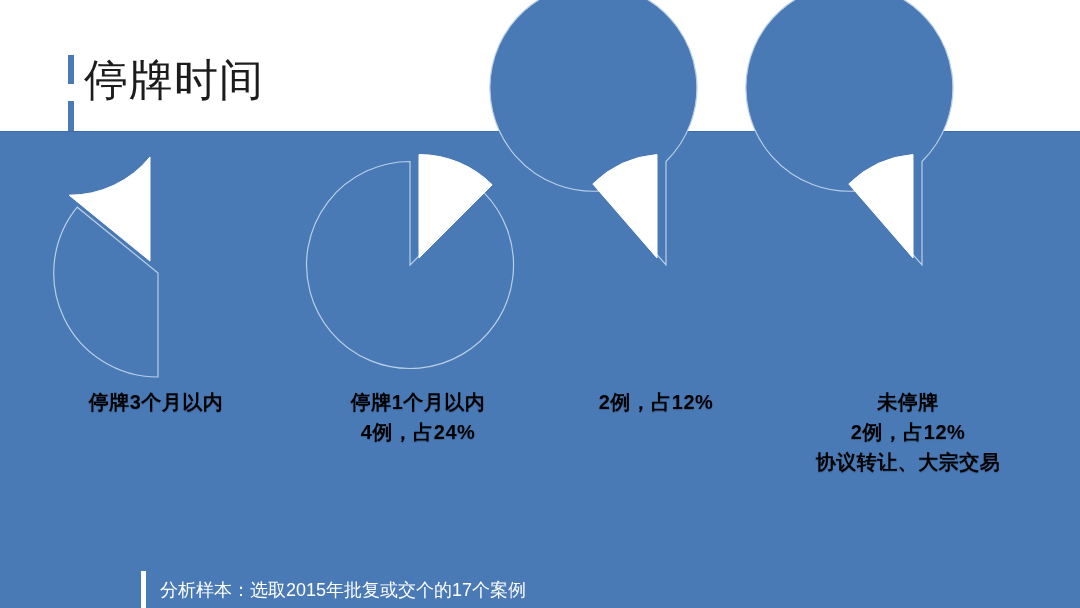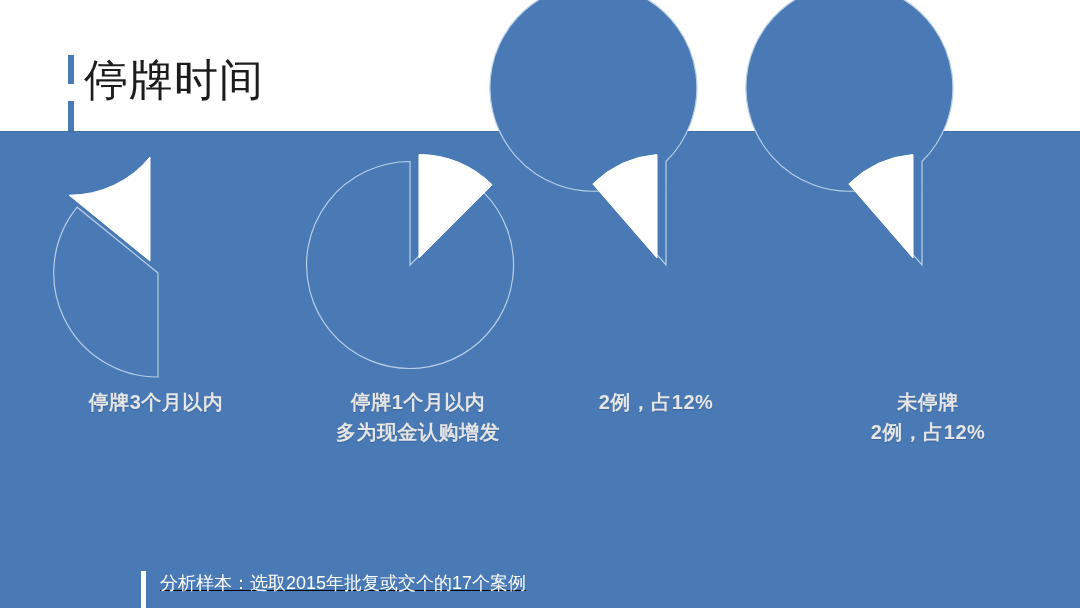--- a/index.html
+++ b/index.html
@@ -99,42 +99,42 @@
   #chart-cell-1 { left: 306px; }
   #chart-cell-2 { left: 566px; }
   #chart-cell-3 { left: 822px; }
 
   
   .caption {
     position: absolute;
     top: 255px;
     width: 280px;
     text-align: center;
-    color: #e5e5e5;
+    color: #000000;
     font-size: 20px;
     font-weight: bold;
     line-height: 30px;
     letter-spacing: 0.5px;
     text-shadow: 0 1px 1px rgba(30,60,100,0.35);
   }
   #caption-0 { left: 16px; }
   #caption-1 { left: 278px; }
   #caption-2 { left: 516px; }
-  #caption-3 { left: 788px; }
+  #caption-3 { left: 768px; }
 
   .caption-line { display: block; white-space: nowrap; }
 
   
   #footer-note {
     position: absolute;
     left: 141px;
     top: 439px;
     height: 38px;
     display: flex;
-    text-decoration: underline;
+    align-items: center;
   }
   #footer-accent-bar {
     width: 5px;
     height: 38px;
     background: #ffffff;
     flex: none;
   }
   #footer-text {
     margin-left: 14px;
     color: #ffffff;
@@ -191,30 +191,31 @@
 
     </div>
 
     <div class="caption" id="caption-0">
       <span class="caption-line">停牌3个月以内</span>
       <span class="caption-line"></span>
     </div>
 
     <div class="caption" id="caption-1">
       <span class="caption-line">停牌1个月以内</span>
-      <span class="caption-line">多为现金认购增发</span>
+      <span class="caption-line">4例，占24%</span>
     </div>
 
     <div class="caption" id="caption-2">
       <span class="caption-line">2例，占12%</span>
     </div>
 
     <div class="caption" id="caption-3">
       <span class="caption-line">未停牌</span>
       <span class="caption-line">2例，占12%</span>
+      <span class="caption-line">协议转让、大宗交易</span>
     </div>
 
     <div id="footer-note">
       <div id="footer-accent-bar"></div>
       <div id="footer-text">分析样本：选取2015年批复或交个的17个案例</div>
     </div>
 
   </div>
 </div>
 

